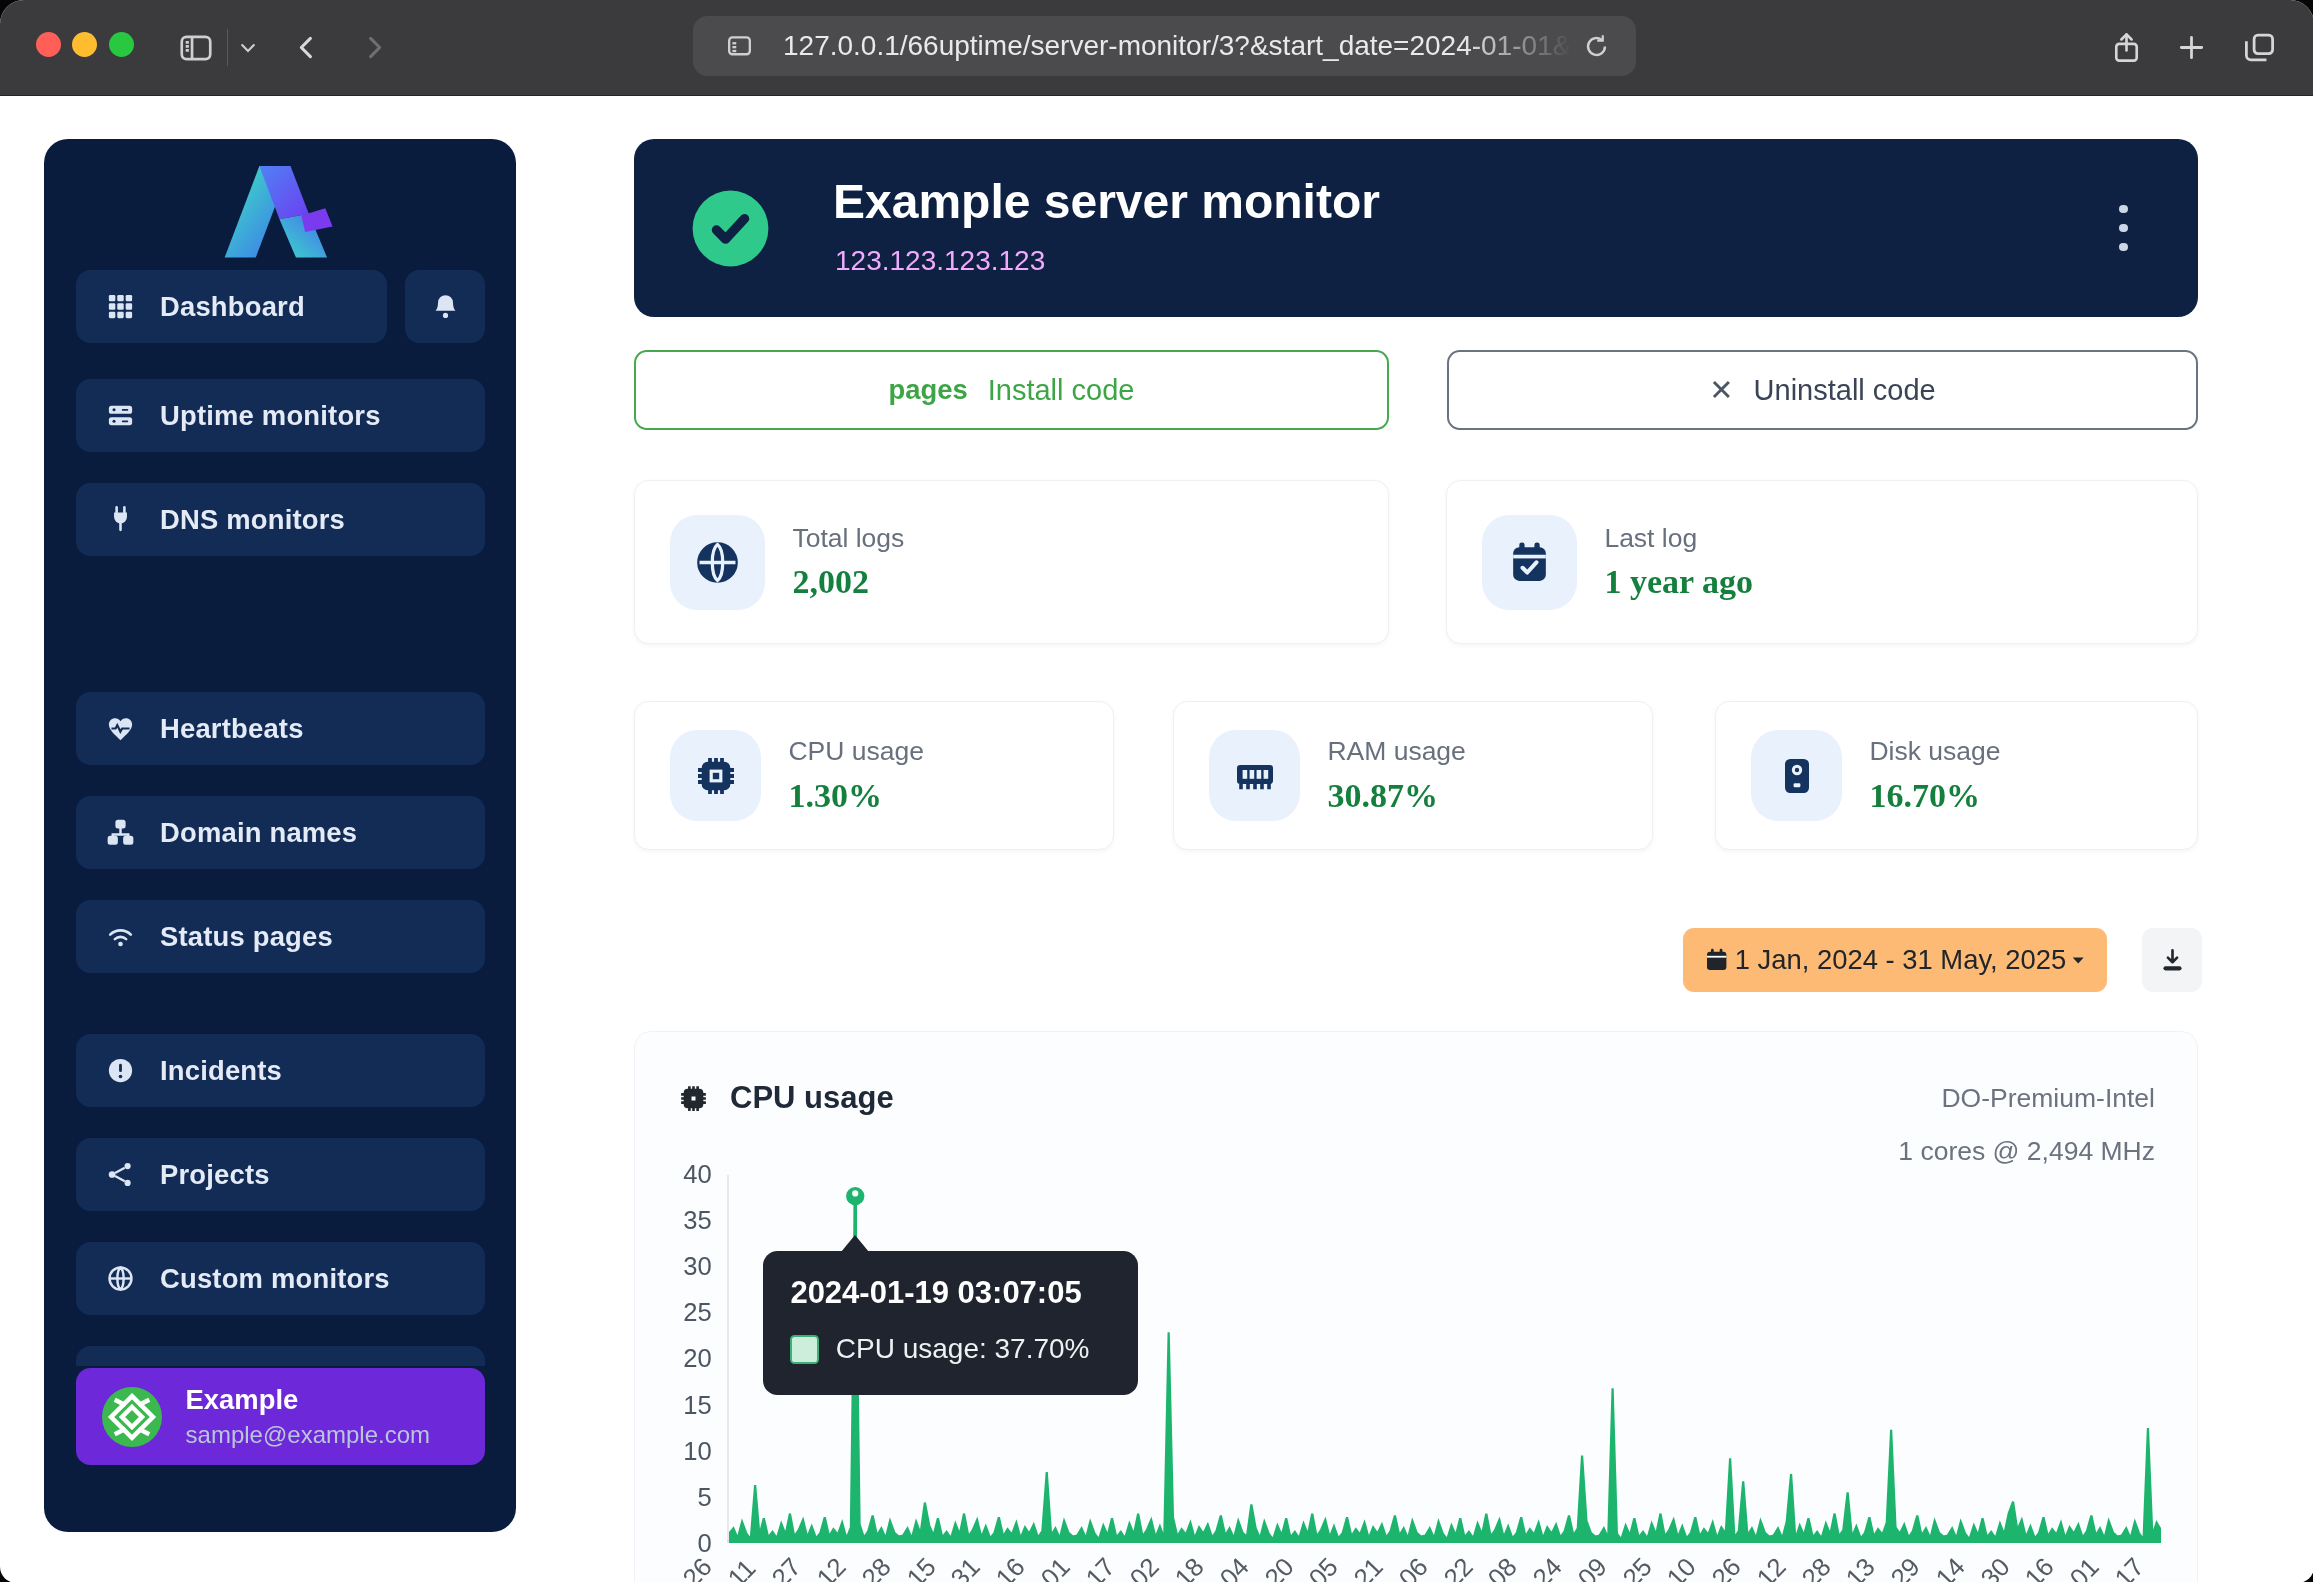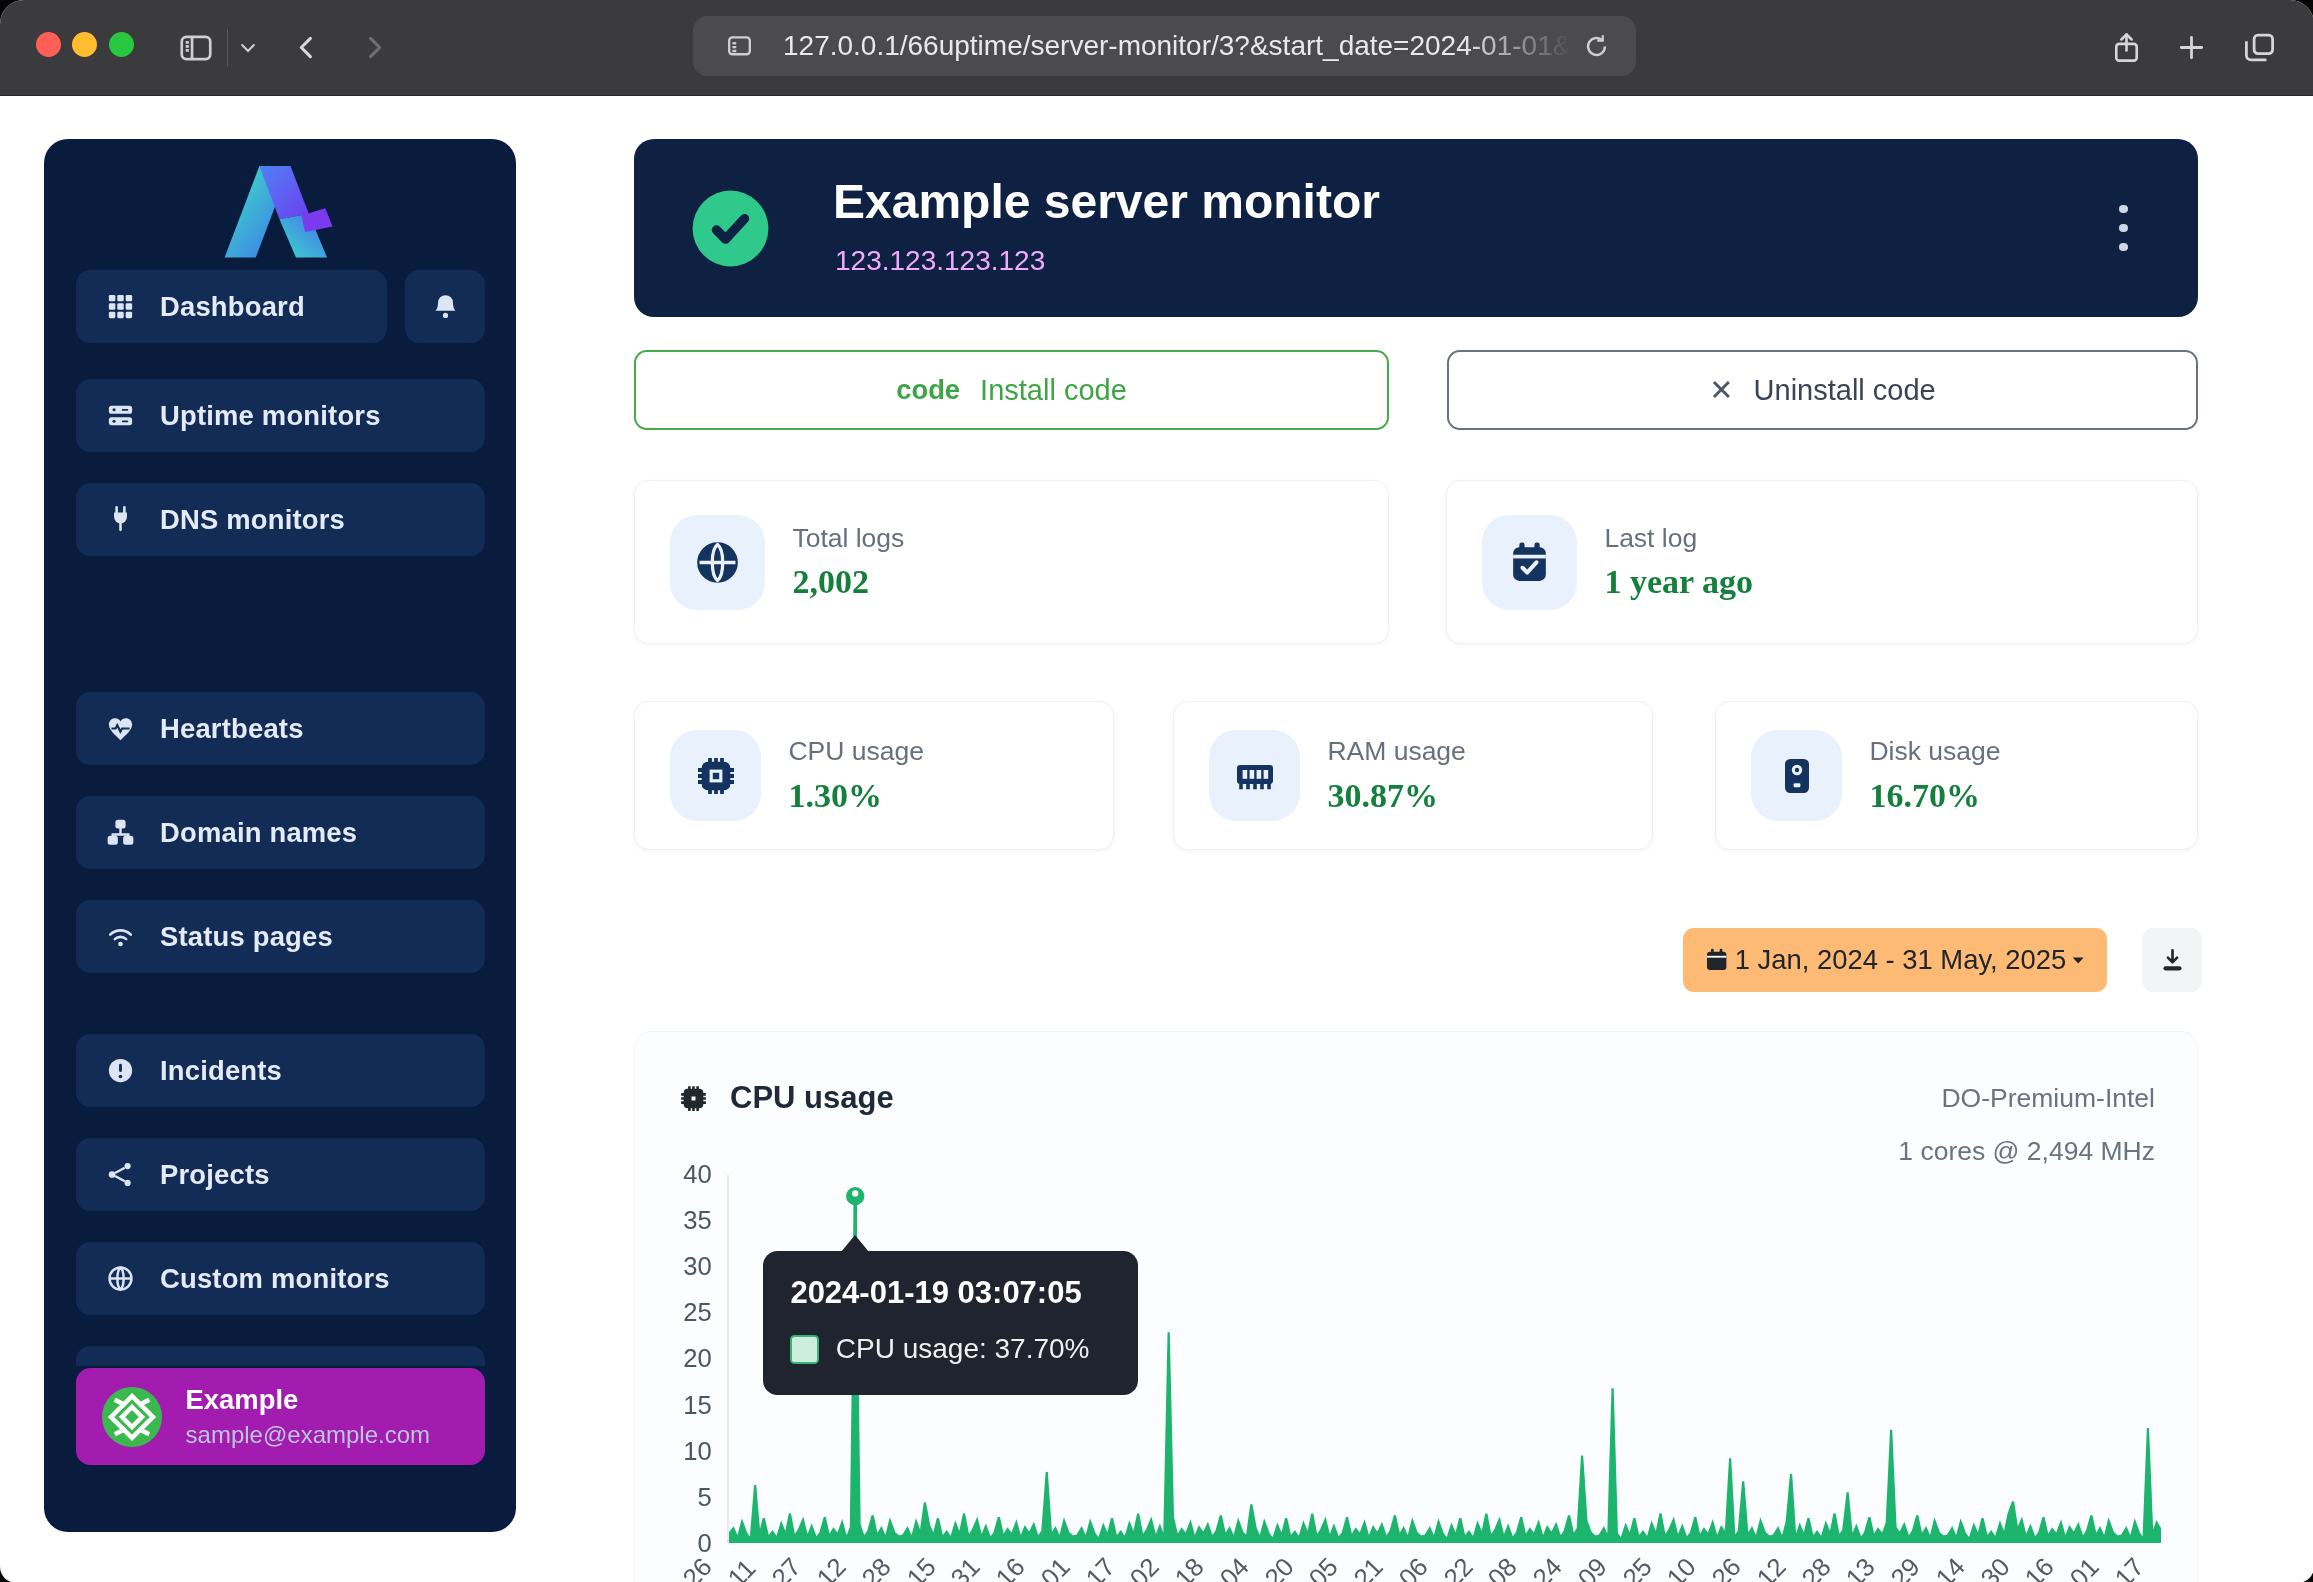--- a/index.html
+++ b/index.html
@@ -16,21 +16,21 @@
   #url-fade{position:absolute;right:64px;top:3.7px;width:110px;height:53px;background:linear-gradient(90deg,rgba(75,75,77,0),#4b4b4d);}
 
   
   #sidebar{position:absolute;left:44px;top:139px;width:472px;height:1393px;background:#0a1c3e;border-radius:24px;overflow:hidden;}
   .side-item{position:absolute;left:32px;width:409px;height:73px;background:#132c55;border-radius:14.6px;display:flex;align-items:center;gap:24px;padding-left:29px;box-sizing:border-box;cursor:pointer;}
   .side-item.small{width:311px;}
   .side-item.active{background:linear-gradient(180deg,#2351c6,#1a3f9f);}
   .side-label{font-size:27.4px;font-weight:600;color:#e4ebf7;letter-spacing:0.2px;}
   #bell-btn{position:absolute;left:361px;top:131px;width:80px;height:73px;background:#132c55;border-radius:14.6px;display:flex;align-items:center;justify-content:center;cursor:pointer;}
   #side-sliver{position:absolute;left:32px;top:1207px;width:409px;height:20px;background:#132c55;border-radius:14.6px 14.6px 0 0;}
-  #profile{position:absolute;left:32px;top:1229px;width:409px;height:97px;background:#a21caf;border-radius:14.6px;display:flex;align-items:center;padding-left:25.6px;box-sizing:border-box;gap:24px;cursor:pointer;}
+  #profile{position:absolute;left:32px;top:1229px;width:409px;height:97px;background:#6d28d9;border-radius:14.6px;display:flex;align-items:center;padding-left:25.6px;box-sizing:border-box;gap:24px;cursor:pointer;}
   #profile .name{font-size:27.4px;font-weight:700;color:#ffffff;}
   #profile .email{font-size:24px;color:#b9c6da;margin-top:5.5px;}
 
   
   #main{position:absolute;left:634px;top:139px;width:1564px;}
   #monitor-card{position:absolute;left:0;top:0;width:1564px;height:178px;background:#0e2142;border-radius:20px;}
   #monitor-title{position:absolute;left:199px;top:35px;font-size:48px;font-weight:700;color:#ffffff;}
   #monitor-ip{position:absolute;left:201px;top:106px;font-size:28px;color:#f0abfc;}
   #kebab{position:absolute;left:1462px;top:48px;width:55px;height:82px;display:flex;flex-direction:column;align-items:center;justify-content:center;gap:11px;cursor:pointer;}
   #kebab i{width:8.2px;height:8.2px;border-radius:50%;background:#cdd6e4;}
@@ -288,21 +288,21 @@
       <div id="monitor-title">Example server monitor</div>
       <div id="monitor-ip">123.123.123.123</div>
       <div id="kebab">
           <i></i>
           <i></i>
           <i></i>
         </div>
     </div>
 
     <div id="install-btn" class="action-btn">
-      <span class="code-glyph">code</span>
+      <span class="code-glyph">pages</span>
       <span>Install code</span>
     </div>
     <div id="uninstall-btn" class="action-btn">
       <span class="x-glyph">✕</span>
       <span>Uninstall code</span>
     </div>
 
     <div class="stat-card card" style="left:0;top:341px;width:755px;height:164px">
       <div class="tile">
         <svg width="49" height="49" viewBox="0 0 24 24" fill="none" stroke="#14335f" stroke-width="2.3">

